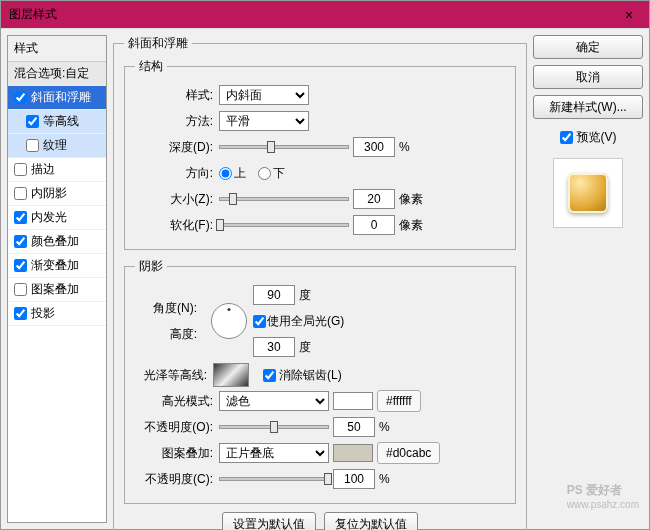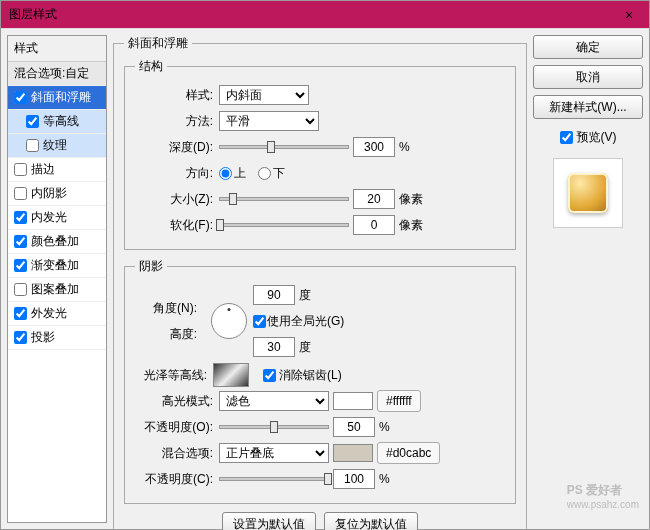--- a/index.html
+++ b/index.html
@@ -91,43 +91,39 @@
           <div class="sidebar-item">
             <input type="checkbox" checked="" style="">
             <span>渐变叠加</span>
           </div>
           <div class="sidebar-item">
             <input type="checkbox" style="">
             <span>图案叠加</span>
           </div>
           <div class="sidebar-item">
             <input type="checkbox" checked="" style="">
-            <span>外发光</span>
-          </div>
-          <div class="sidebar-item">
-            <input type="checkbox" checked="" style="">
             <span>投影</span>
           </div>
         </div>
     </div>
 
     <div class="main">
       <div class="center">
         <fieldset>
           <legend>斜面和浮雕</legend>
 
           <fieldset class="inner-fs">
             <legend>结构</legend>
             <div class="row">
               <span class="lbl">样式:</span>
               <select style="width:90px"><option>内斜面</option></select>
             </div>
             <div class="row">
               <span class="lbl">方法:</span>
-              <select style="width:100px"><option>平滑</option></select>
+              <select style="width:90px"><option>平滑</option></select>
             </div>
             <div class="row">
               <span class="lbl">深度(D):</span>
               <div class="slider" style="width:130px">
                   <div class="thumb" style="left:40%"></div>
                 </div>
               <input class="num" value="300" style="">
               <span class="unit">%</span>
             </div>
             <div class="row">
@@ -205,21 +201,21 @@
             </div>
             <div class="row">
               <span class="lbl">不透明度(O):</span>
               <div class="slider" style="width:110px">
                   <div class="thumb" style="left:50%"></div>
                 </div>
               <input class="num" value="50" style="">
               <span class="unit">%</span>
             </div>
             <div class="row">
-              <span class="lbl">混合选项:</span>
+              <span class="lbl">图案叠加:</span>
               <select style="width:110px"><option>正片叠底</option></select>
               <div class="swatch" style="background:#d0cabc"></div>
               <button class="hexbtn">#d0cabc</button>
             </div>
             <div class="row">
               <span class="lbl">不透明度(C):</span>
               <div class="slider" style="width:110px">
                   <div class="thumb" style="left:100%"></div>
                 </div>
               <input class="num" value="100" style="">

